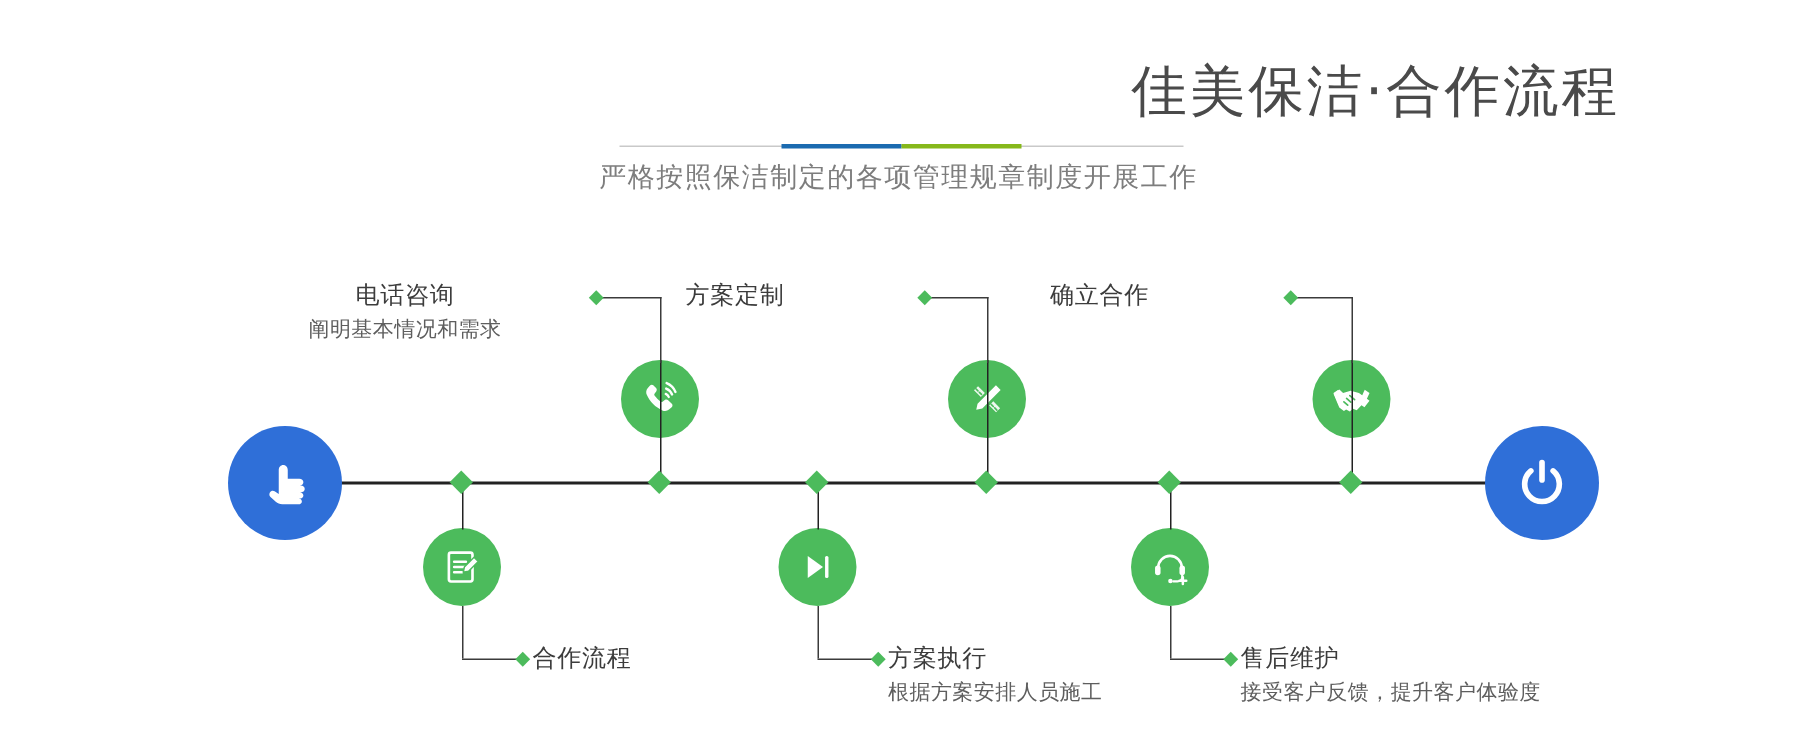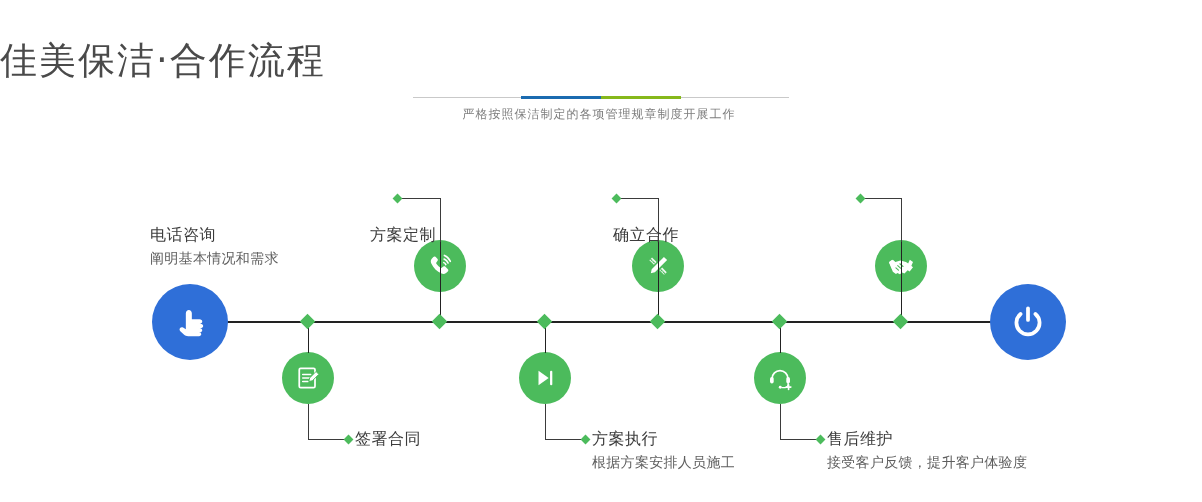--- a/index.html
+++ b/index.html
@@ -24,21 +24,21 @@
     left: 0;
     top: 0;
     width: 1202px;
     height: 150px;
   }
   #page-title {
     position: absolute;
     left: 0;
     top: 38px;
     width: 1080px;
-    text-align: left;
+    text-align: right;
     font-size: 37px;
     letter-spacing: 2px;
     color: #4a4a4a;
     font-weight: normal;
     line-height: 46px;
     white-space: nowrap;
   }
   #divider {
     position: absolute;
     left: 413px;
@@ -69,21 +69,21 @@
     width: 80px;
     height: 3px;
     background: #86b81b;
   }
   #page-subtitle {
     position: absolute;
     left: 0;
     top: 106px;
     width: 1198px;
     text-align: center;
-    font-size: 12px;
+    font-size: 18px;
     color: #7d7d7d;
     letter-spacing: 1px;
     white-space: nowrap;
   }
 
   
   #timeline {
     position: absolute;
     left: 0;
     top: 0;
@@ -163,21 +163,21 @@
     color: #3c3c3c;
     line-height: 22px;
     letter-spacing: 0.5px;
   }
   .caption .desc {
     font-size: 14px;
     color: #5e5e5e;
     line-height: 20px;
     letter-spacing: 0.3px;
   }
-  .caption.top    { text-align: left; margin-top: 38px; }
+  .caption.top    { text-align: center; }
   .caption.bottom { text-align: left; }
   .caption.top .title  { margin-bottom: 2px; }
   .caption.bottom .title { margin-bottom: 2px; }
 
   svg { display: block; }
 </style>
 </head>
 <body>
 
 <div id="stage">
@@ -243,21 +243,21 @@
           <path d="M25.2 8.6l3.2 3.2-7.4 7.4-4 .8.8-4 7.4-7.4z" fill="#ffffff" stroke="#4cbb5c" stroke-width="1.1" stroke-linejoin="round"></path>
         </svg>
       </span>
     </div>
     <div class="stem" style="left:308px; top:321px; height:32px;"></div>
     <div class="diamond" style="left:302px; top:316px;"></div>
     <div class="leader-v" style="left:308px; top:404px; height:35px;"></div>
     <div class="leader-h" style="left:308px; top:439px; width:40px;"></div>
     <div class="leader-dot" style="left:345px; top:436px;"></div>
     <div class="caption bottom" style="left:355px; top:428px; width:260px;">
-      <div class="title">签署合同</div>
+      <div class="title">合作流程</div>
     </div>
 
     <div class="node" style="left:632px; top:240px;">
       <span>
         <svg width="28" height="28" viewBox="0 0 32 32" fill="none">
           <path d="M22.8 5.6l3.6 3.6-14 14-4.6 1 1-4.6 14-14z" fill="#ffffff"></path>
           <path d="M9.2 6.2l5.2 5.2-3.1 3.1-5.2-5.2 3.1-3.1z" fill="#ffffff" opacity="0.9"></path>
           <path d="M20.8 17.8l5.2 5.2-3.1 3.1-5.2-5.2 3.1-3.1z" fill="#ffffff" opacity="0.9"></path>
           <path d="M7.5 8.2l1.6 1.6M10.2 10.9l1.6 1.6" stroke="#4cbb5c" stroke-width="1.3" stroke-linecap="round"></path>
           <path d="M19.2 20.1l1.6 1.6M21.9 22.8l1.6 1.6" stroke="#4cbb5c" stroke-width="1.3" stroke-linecap="round"></path>

